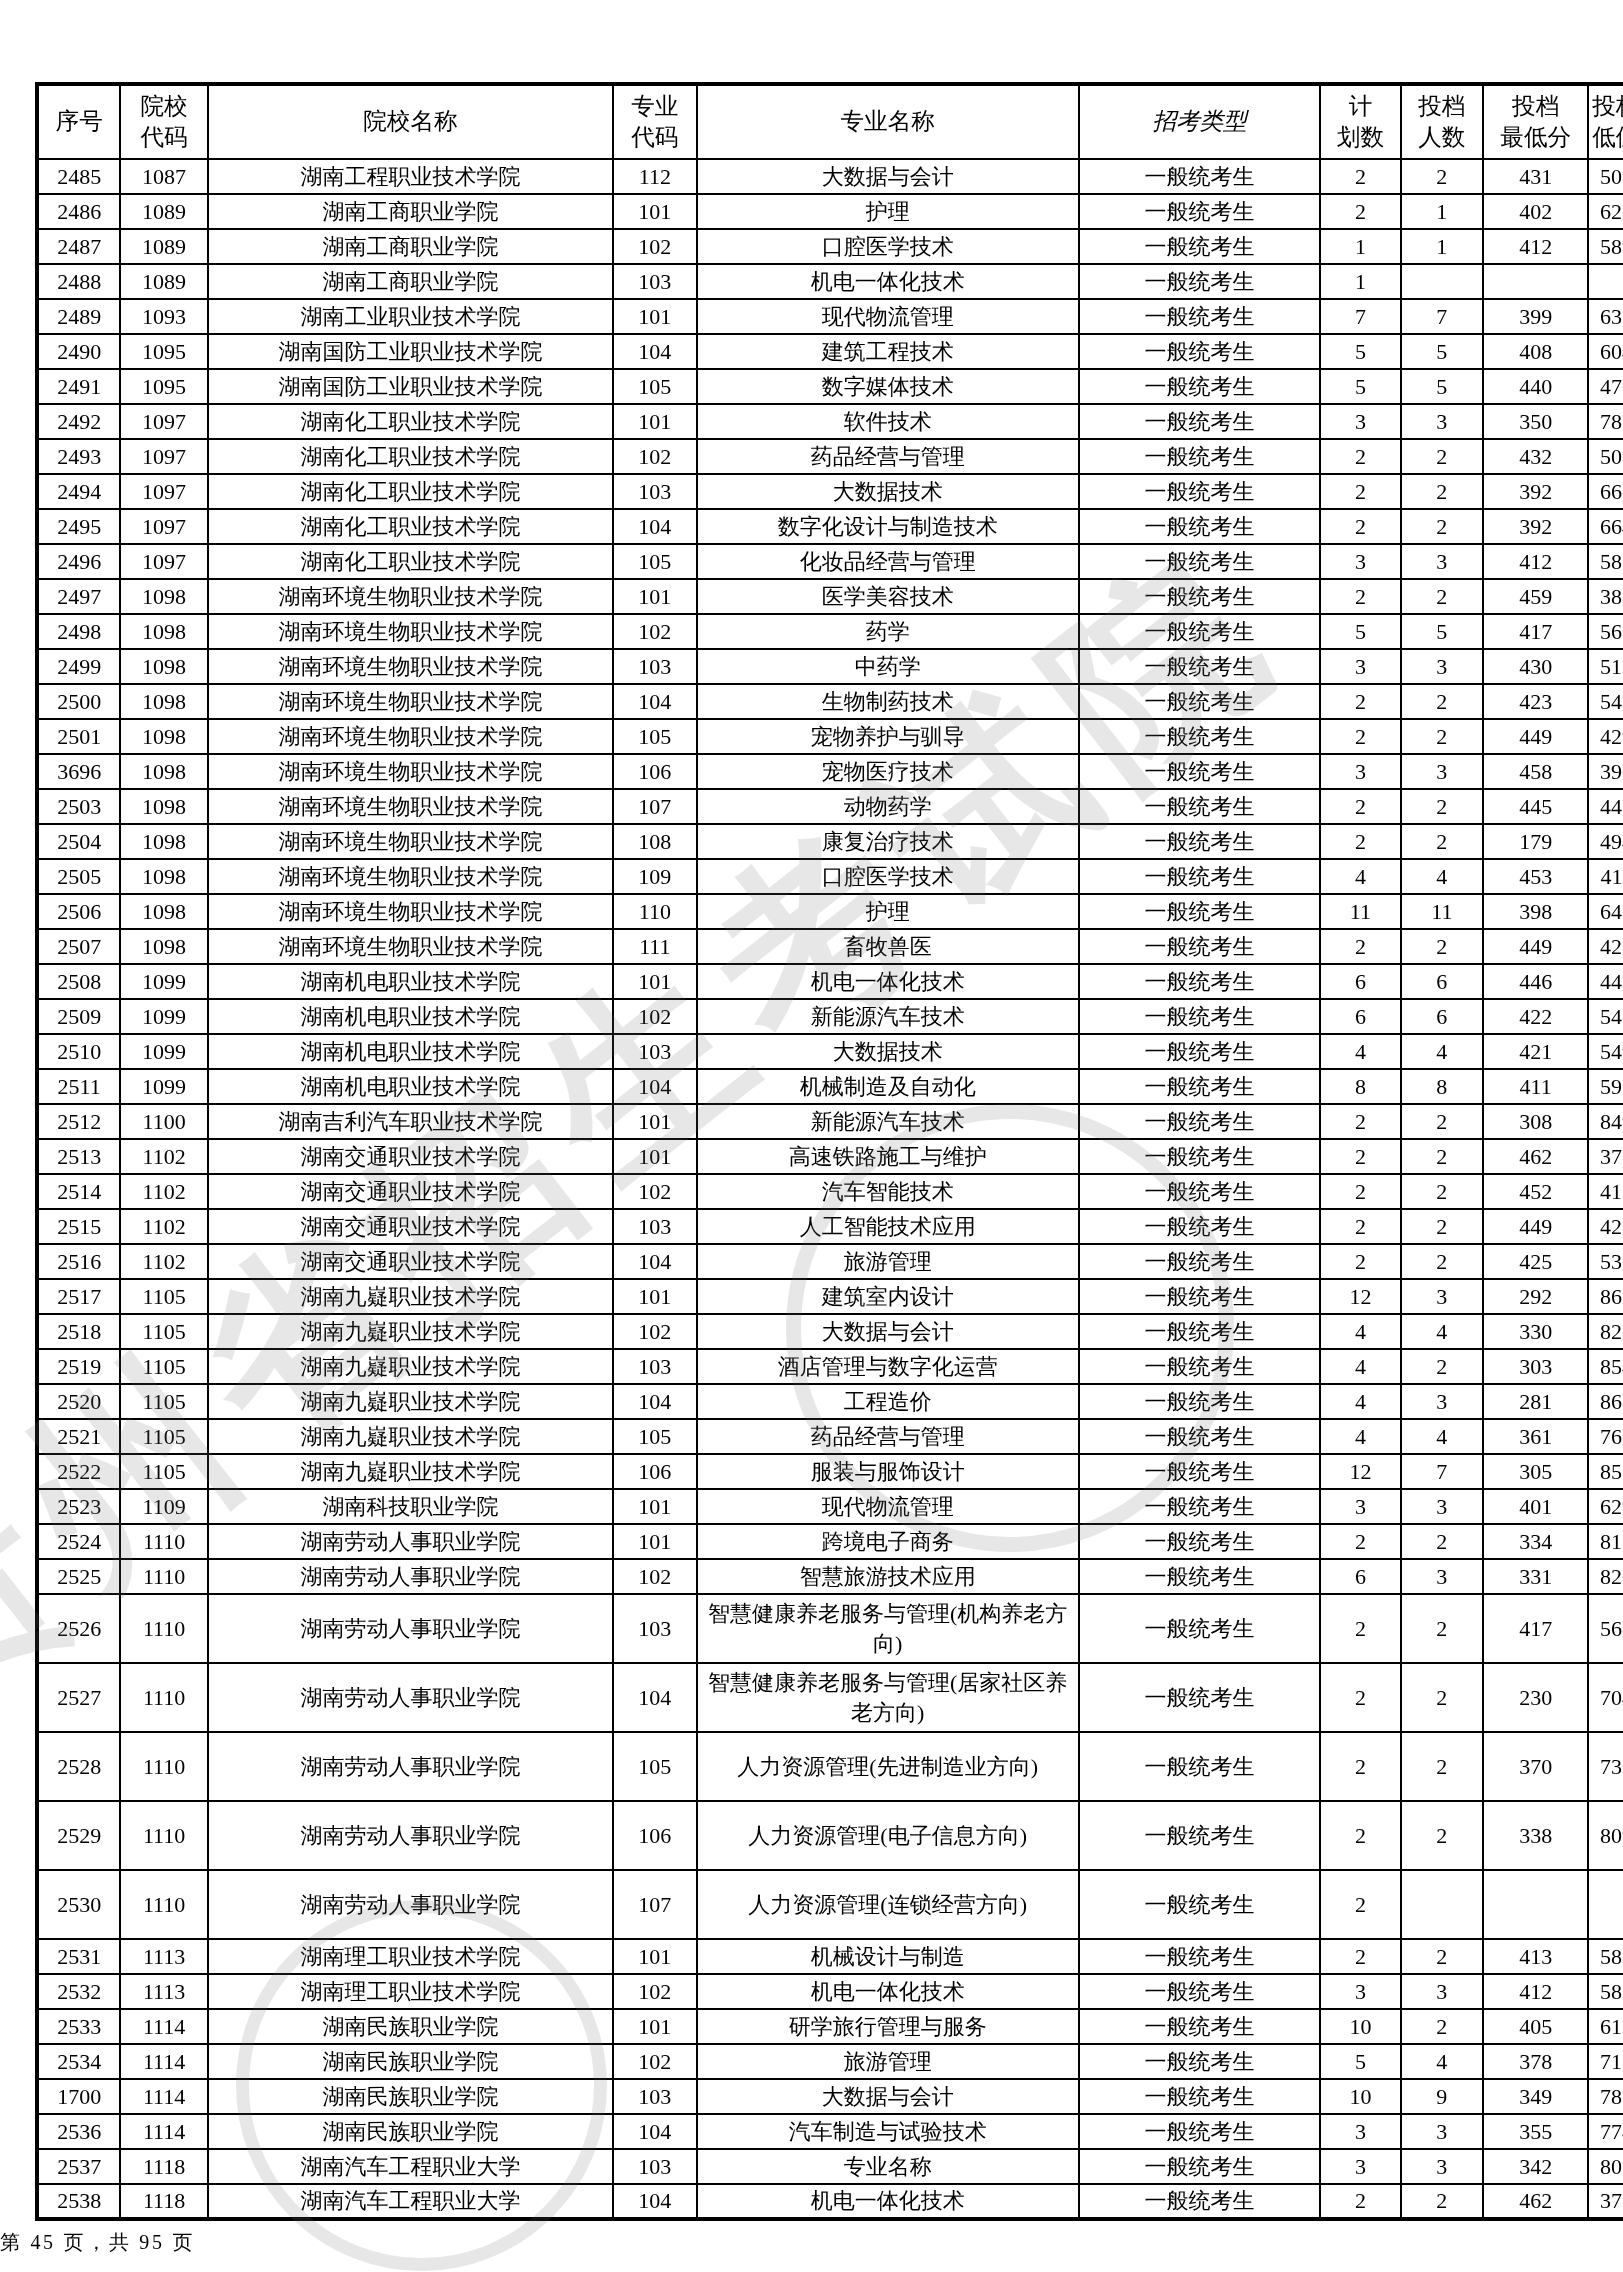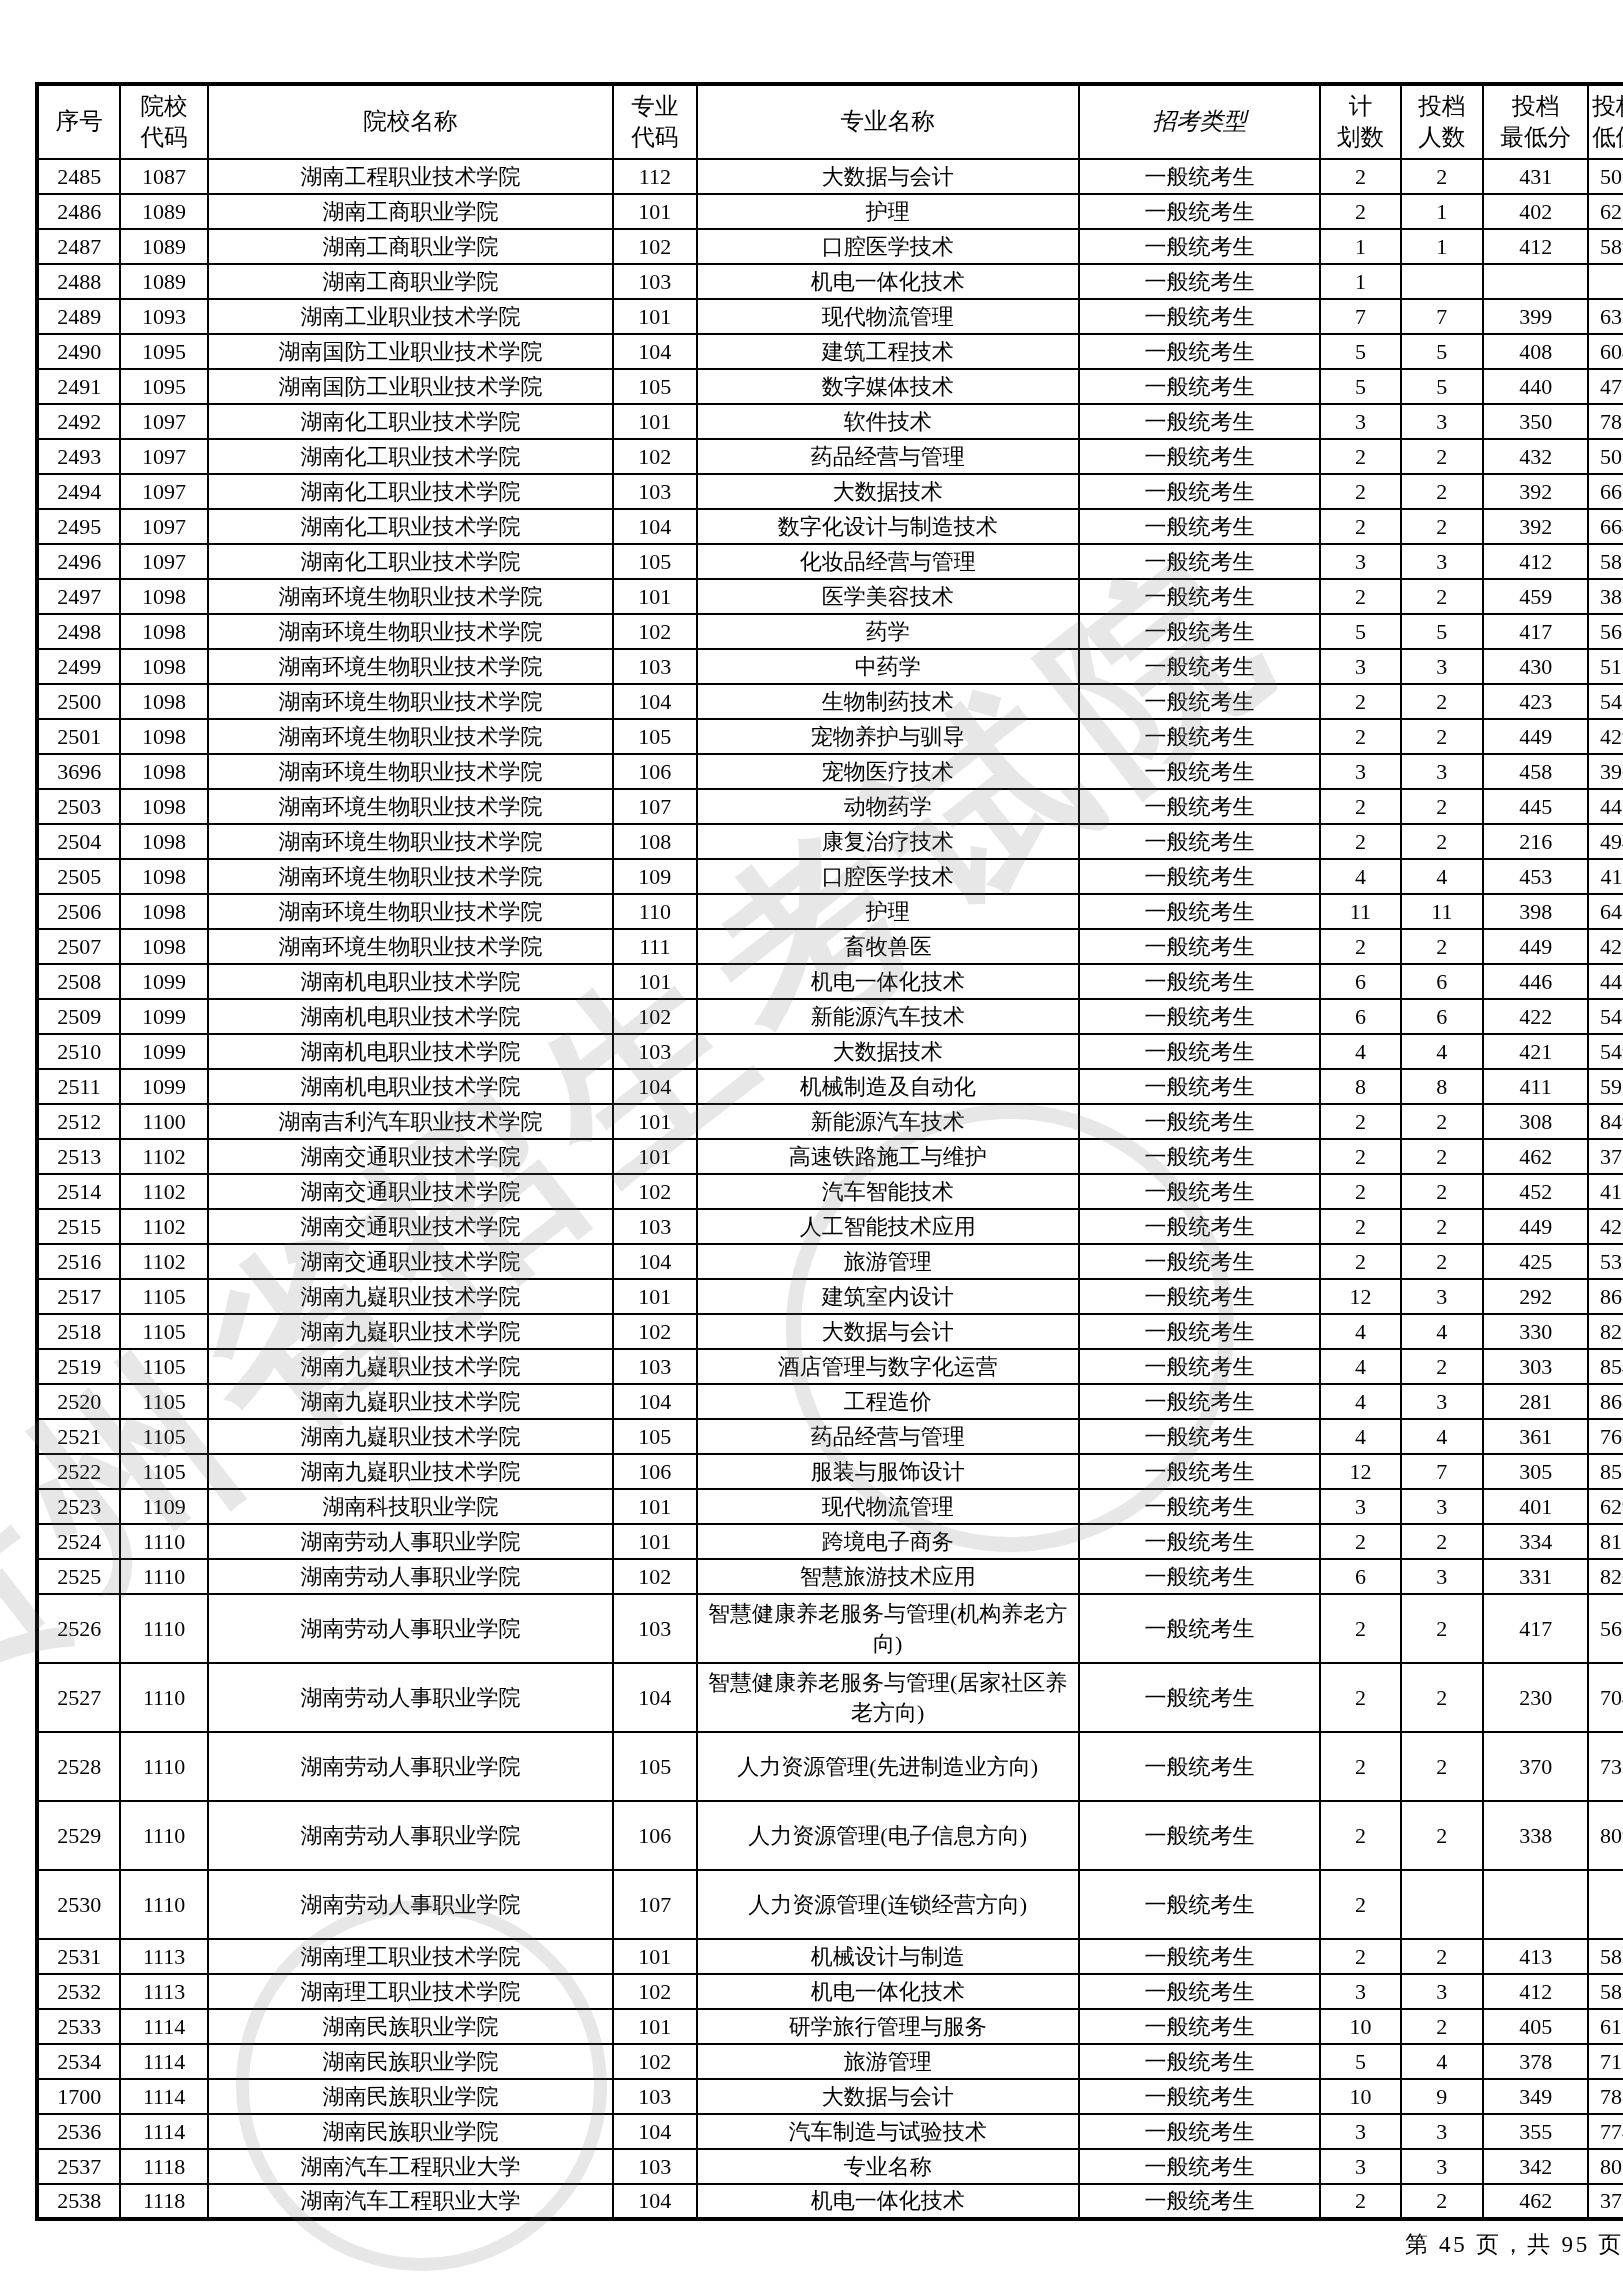--- a/index.html
+++ b/index.html
@@ -32,21 +32,21 @@
   th:nth-child(3){width:398px;}
   th:nth-child(4){width:76px;}
   th:nth-child(5){width:375px;margin-left:24px;}
   th:nth-child(6){width:234px;font-style:italic;}
   th:nth-child(7){width:73px;}
   th:nth-child(8){width:75px;}
   th:nth-child(9){width:98px;}
   th:nth-child(10){width:71px;}
   .footer{
     position:absolute;left:0;width:1624px;top:2229px;
-    text-align:right;font-size:23px;letter-spacing:2.7px;
+    text-align:left;font-size:20px;letter-spacing:2.7px;
   }
   
   .watermark{
     position:absolute;inset:0;pointer-events:none;opacity:0.16;z-index:5;
     overflow:hidden;color:#6e6e6e;
   }
   .wm-ring{
     position:absolute;border:13.6px solid #6e6e6e;border-radius:50%;
   }
   .wm-ring1{left:236px;top:1900px;width:345px;height:345px;}
@@ -315,21 +315,21 @@
         </tr>
         <tr>
           <td>2504</td>
           <td>1098</td>
           <td>湖南环境生物职业技术学院</td>
           <td>108</td>
           <td>康复治疗技术</td>
           <td>一般统考生</td>
           <td>2</td>
           <td>2</td>
-          <td>216</td>
+          <td>179</td>
           <td>49441</td>
         </tr>
         <tr>
           <td>2505</td>
           <td>1098</td>
           <td>湖南环境生物职业技术学院</td>
           <td>109</td>
           <td>口腔医学技术</td>
           <td>一般统考生</td>
           <td>4</td>

